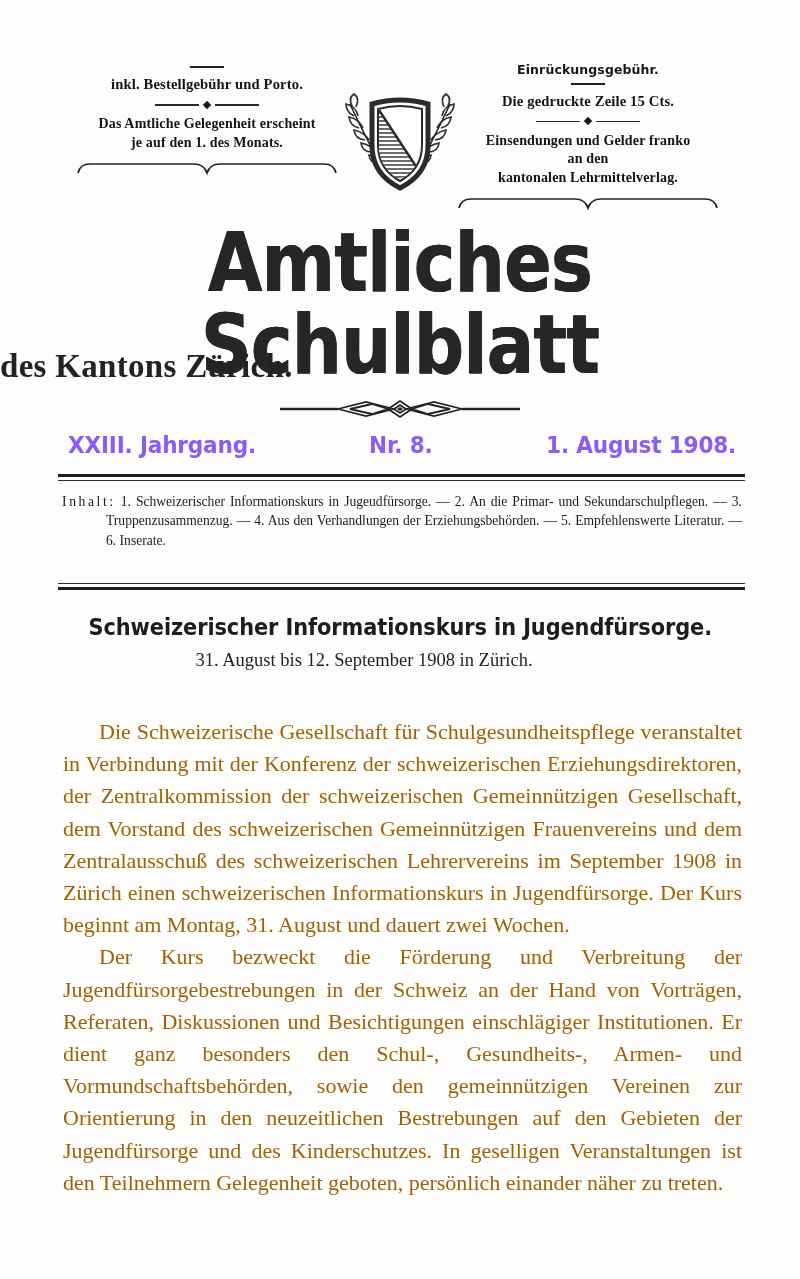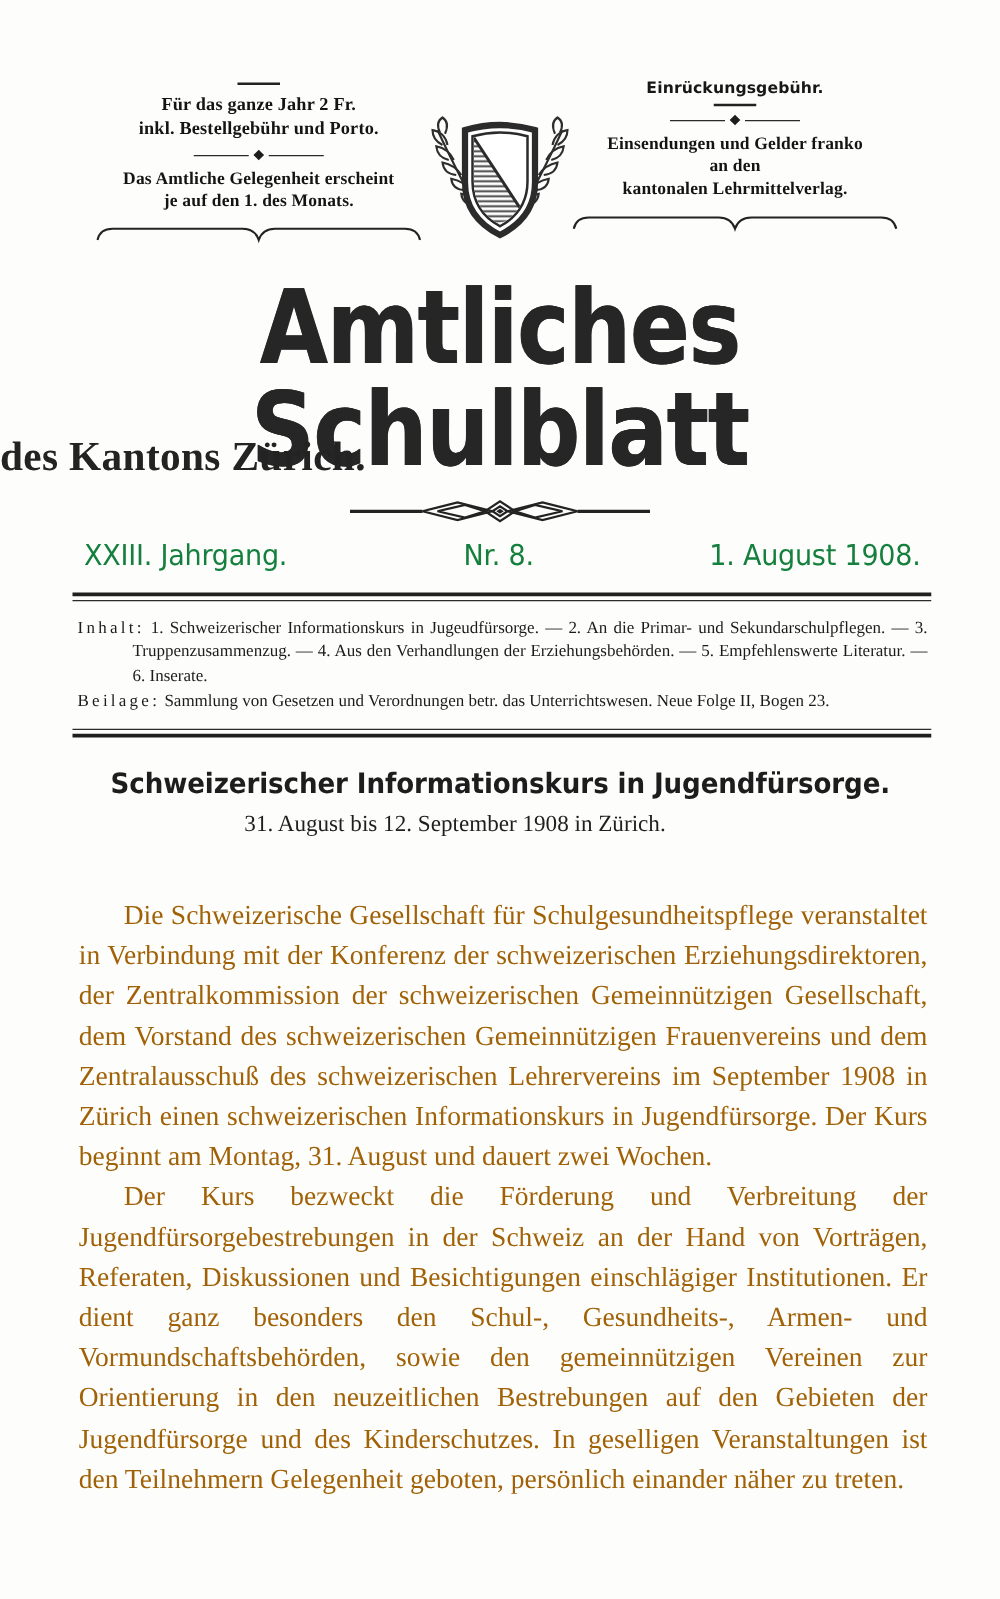--- a/index.html
+++ b/index.html
@@ -149,23 +149,23 @@
   
   .issue-line {
     position: absolute;
     top: 432px;
     left: 62px;
     right: 58px;
     display: flex;
     align-items: baseline;
     justify-content: space-between;
     font-family: "DejaVu Sans", "Liberation Sans", sans-serif;
-    font-weight: normal;
+    font-weight: bold;
     font-size: 23px;
-    color: #15803d;
+    color: #8b5cf6;
     letter-spacing: -0.2px;
   }
   .issue-line span { transform: scaleX(0.94); transform-origin: 50% 50%; display:inline-block; }
 
   
   .rule-block { position: absolute; left: 58px; right: 55px; }
   .rule-thick { height: 3.4px; background: #1f1f1f; }
   .rule-thin  { height: 1.2px; background: #2b2b2b; }
 
   
@@ -226,37 +226,37 @@
 </style>
 </head>
 <body>
 
 <div class="page">
 
   <div class="masthead-top">
 
     <div class="head-col left">
       <div class="rule-short"></div>
-      <div class="head-line">Für das ganze Jahr 2 Fr.</div>
       <div class="head-line">inkl. Bestellgebühr und Porto.</div>
       <div class="rule-dot">
         <span class="gapL"></span>
           <span class="gapR"></span>
           <span class="dot"></span>
       </div>
       <div class="head-line sm">Das Amtliche Gelegenheit erscheint</div>
       <div class="head-line sm">je auf den 1. des Monats.</div>
       <svg class="brace" width="262" height="16" viewBox="0 0 262 16">
         <path d="M2 12 Q4 3 14 3 L118 3 Q128 3 131 12 Q134 3 144 3 L248 3 Q258 3 260 12" fill="none" stroke="#232323" stroke-width="1.7"></path>
       </svg>
     </div>
 
     <div class="head-col right">
       <div class="head-title">Einrückungsgebühr.</div>
       <div class="rule-short"></div>
+      <div class="head-line">Die gedruckte Zeile 15 Cts.</div>
       <div class="rule-dot">
         <span class="gapL"></span>
           <span class="gapR"></span>
           <span class="dot"></span>
       </div>
       <div class="head-line sm">Einsendungen und Gelder franko</div>
       <div class="head-line sm">an den</div>
       <div class="head-line sm">kantonalen Lehrmittelverlag.</div>
       <svg class="brace" width="262" height="16" viewBox="0 0 262 16">
         <path d="M2 12 Q4 3 14 3 L118 3 Q128 3 131 12 Q134 3 144 3 L248 3 Q258 3 260 12" fill="none" stroke="#232323" stroke-width="1.7"></path>
@@ -334,21 +334,20 @@
   </div>
 
   <div class="rule-block" style="top:474px;">
     <div class="rule-thick"></div>
     <div style="height:2.5px"></div>
     <div class="rule-thin"></div>
   </div>
 
   <div class="inhalt">
     <p><span class="lbl">Inhalt:</span><span> 1. Schweizerischer Informationskurs in Jugeudfürsorge. — 2. An die Primar- und Sekundarschulpflegen. — 3. Truppenzusammenzug. — 4. Aus den Verhandlungen der Erziehungsbehörden. — 5. Empfehlenswerte Literatur. — 6. Inserate.</span></p>
-    <p><span class="lbl">Beilage:</span><span> Sammlung von Gesetzen und Verordnungen betr. das Unterrichtswesen. Neue Folge II, Bogen 23.</span></p>
   </div>
 
   <div class="rule-block" style="top:583px;">
     <div class="rule-thin"></div>
     <div style="height:2.5px"></div>
     <div class="rule-thick"></div>
   </div>
 
   <div class="art-title"><span>Schweizerischer Informationskurs in Jugendfürsorge.</span></div>
   <div class="art-sub">31. August bis 12. September 1908 in Zürich.</div>

